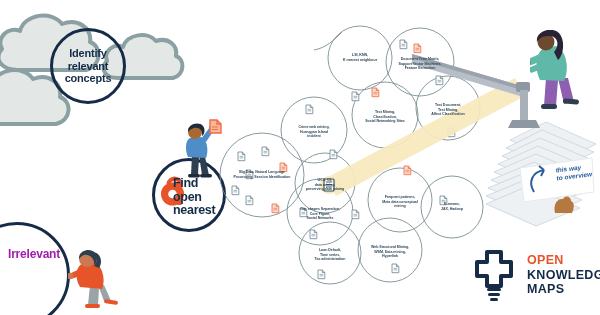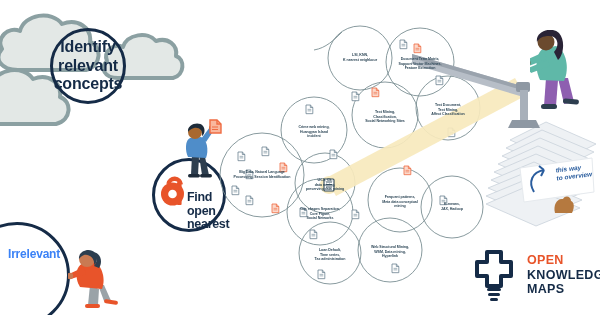--- a/index.html
+++ b/index.html
@@ -13,25 +13,25 @@
   .cloud { position:absolute; }
   .cloud svg { display:block; }
 
   
   .concept-circle {
     position:absolute; border:3px solid #152b47; border-radius:50%;
     display:flex; align-items:center; justify-content:center; text-align:center;
     background:transparent;
   }
   .concept-label {
-    font-size:16px; font-weight:bold; color:#152b47; line-height:1.15;
+    font-size:11px; font-weight:bold; color:#152b47; line-height:1.15;
     letter-spacing:-0.2px;
   }
   .irrelevant-label {
-    font-size:12px; font-weight:bold; color:#3b82f6; line-height:1.18;
+    font-size:12px; font-weight:bold; color:#a21caf; line-height:1.18;
     text-align:left; letter-spacing:-0.2px;
   }
 
   
   .foc-circle {
     position:absolute; border:3px solid #152b47; border-radius:50%;
     background:#ffffff;
   }
   .foc-text {
     position:absolute; font-size:12.5px; font-weight:bold; color:#152b47;
@@ -124,21 +124,21 @@
 
   <div class="abs" style="left:160px; top:174px;">
     <svg width="25" height="32" viewBox="0 0 25 32">
       <circle cx="12.5" cy="20" r="11.5" fill="#e8542a"></circle>
       <circle cx="12.5" cy="20" r="4.3" fill="#ffffff"></circle>
       <rect x="17" y="8" width="4.6" height="23" rx="1" fill="#e8542a"></rect>
       <path d="M8.5 10 A6.2 6.2 0 0 1 20.8 10.5" fill="none" stroke="#e8542a" stroke-width="4.4"></path>
     </svg>
   </div>
 
-  <div class="foc-text" style="left:187px; top:177px;margin-top:14px;">
+  <div class="foc-text" style="left:173px; top:177px;">
     <div>Find</div>
     <div>open</div>
     <div>nearest</div>
   </div>
 
   <div class="abs" style="left:182px; top:121px;">
     <svg width="42" height="58" viewBox="0 0 42 58">
 
       <path d="M10 34 L9 54 L16 54 L17 36 Z" fill="#2d3e4f"></path>
       <path d="M17 34 L20 54 L27 54 L23 36 Z" fill="#2d3e4f"></path>

